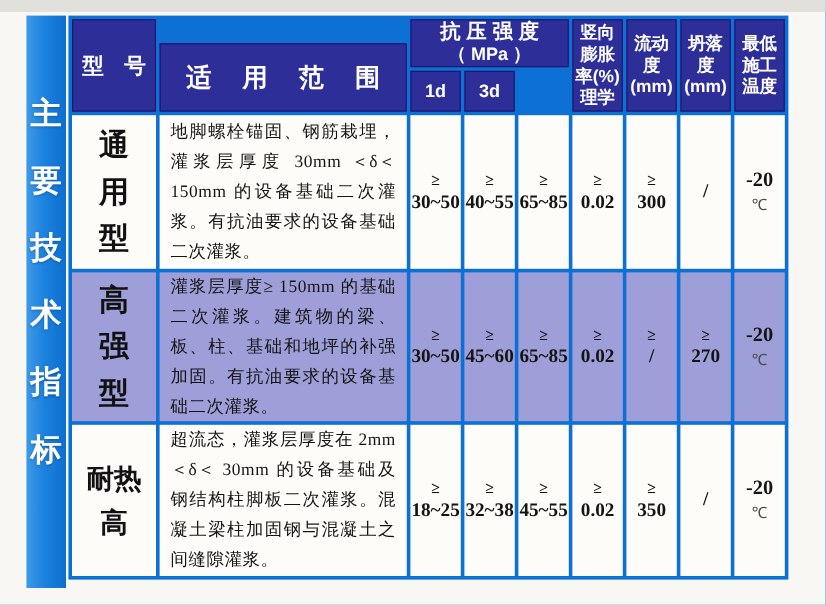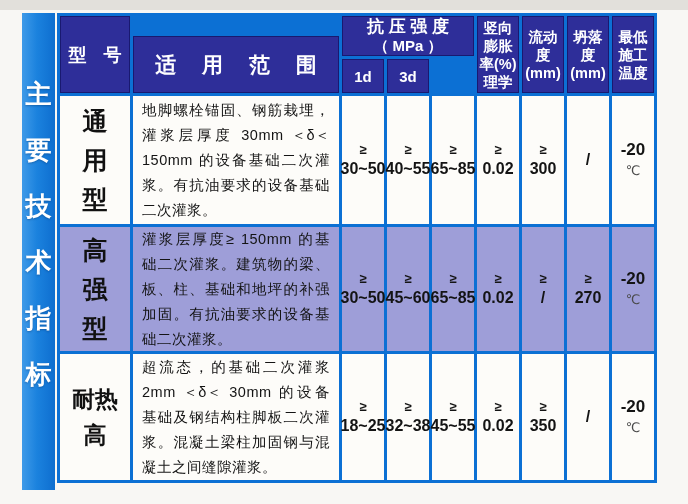--- a/index.html
+++ b/index.html
@@ -43,21 +43,21 @@
     color: #ffffff; font-weight: bold; text-align: center;
     flex-direction: column;
   }
   .hd-model     { grid-column: 1; grid-row: 1 / span 2; font-size: 18px; letter-spacing: 6px; text-indent: 6px; }
   .hd-scope     { grid-column: 2; grid-row: 1 / span 2; font-size: 21px; letter-spacing: 10px; text-indent: 10px; margin-top: 20px; }
   .hd-strength  { grid-column: 3 / span 3; grid-row: 1; font-size: 17px; line-height: 19px; }
   .hd-strength .l2 { font-size: 15px; }
   .hd-sub       { grid-row: 2; font-size: 15px; }
   .hd-narrow    { grid-row: 1 / span 2; font-size: 14.5px; line-height: 18px; }
   
-  .bd { background: #fdfcf9; color: #141414; }
+  .bd { background: #fdfcf9; color: #141414; font-family: Liberation Serif, serif; }
   .row2 .bd, .bd.r2 { background: #9e9ed8; }
   .model-cell {
     flex-direction: column; font-weight: bold; color: #111;
     font-size: 25px; line-height: 39px; text-align: center;
     font-family: "Liberation Sans", "DejaVu Sans", sans-serif;
   }
   .desc-cell {
     align-items: center; padding: 6px 9px;
     font-size: 14.5px; line-height: 25px; letter-spacing: 0.5px;
     text-align: justify; color: #141414;
@@ -182,21 +182,21 @@
   </div>
   <div class="cell bd r2 val-cell temp-cell" style="grid-row:4">
     <span class="sym">-20</span>
     <span class="num">℃</span>
   </div>
 
   <div class="cell bd model-cell" style="grid-row:5; font-size:23px; line-height:36px;">
     <span>耐热</span>
     <span>高</span>
   </div>
-  <div class="cell bd desc-cell" style="grid-row:5">超流态，的基础二次灌浆 2mm ＜δ＜ 30mm 的设备基础及钢结构柱脚板二次灌浆。混凝土梁柱加固钢与混凝土之间缝隙灌浆。</div>
+  <div class="cell bd desc-cell" style="grid-row:5">超流态，灌浆层厚度在 2mm ＜δ＜ 30mm 的设备基础及钢结构柱脚板二次灌浆。混凝土梁柱加固钢与混凝土之间缝隙灌浆。</div>
   <div class="cell bd val-cell" style="grid-row:5">
     <span class="sym">≥</span>
     <span class="num">18~25</span>
   </div>
   <div class="cell bd val-cell" style="grid-row:5">
     <span class="sym">≥</span>
     <span class="num">32~38</span>
   </div>
   <div class="cell bd val-cell" style="grid-row:5">
     <span class="sym">≥</span>

